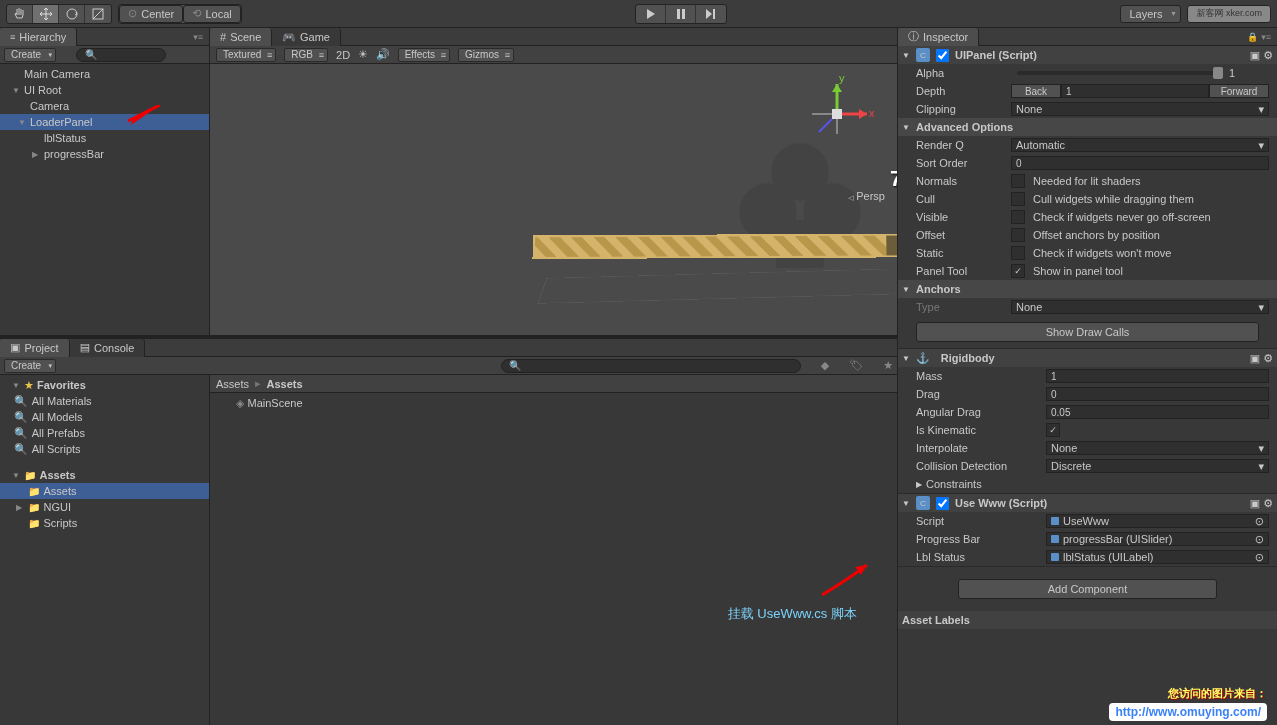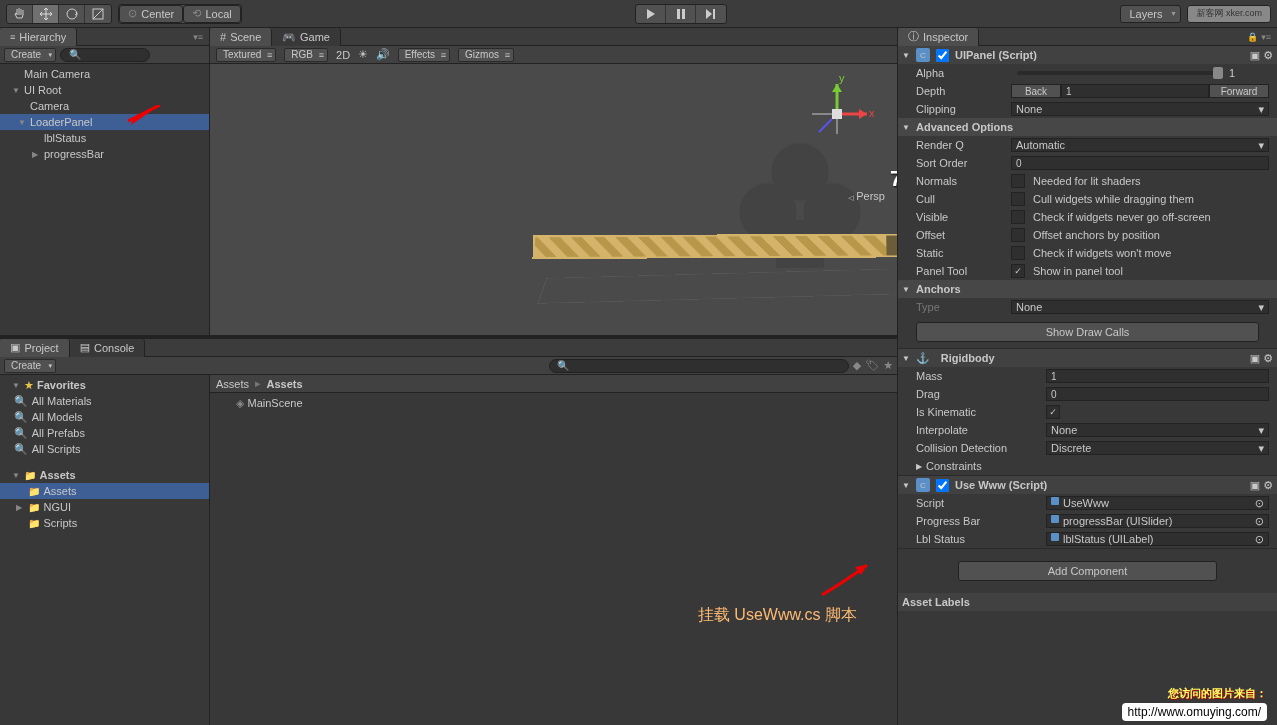--- a/index.html
+++ b/index.html
@@ -14,41 +14,41 @@
 .play-group{display:flex;background:#515151;border:1px solid #222;border-radius:3px}
 .play-group .pbtn{width:30px;height:18px;display:flex;align-items:center;justify-content:center;border-right:1px solid #333;cursor:pointer}
 .play-group .pbtn:last-child{border-right:none}
 .dd{background:#515151;border:1px solid #222;border-radius:3px;height:18px;padding:0 18px 0 8px;display:flex;align-items:center;position:relative;cursor:pointer}
 .dd::after{content:"▾";position:absolute;right:5px;font-size:8px;color:#999}
 .main{display:flex;height:calc(100% - 28px)}
 .left-col{width:210px;display:flex;flex-direction:column;border-right:1px solid #222}
 .tab{background:#3c3c3c;border-bottom:1px solid #222;height:18px;display:flex;align-items:center}
 .tab-label{background:#4d4d4d;height:18px;padding:0 10px;display:flex;align-items:center;gap:4px;border-right:1px solid #222;border-top-left-radius:3px;border-top-right-radius:3px}
 .tab-label.inactive{background:#383838;color:#888}
-.subbar{height:18px;background:#414141;border-bottom:1px solid #222;display:flex;align-items:center;padding:0 4px;gap:4px}
+.subbar{height:18px;background:#414141;border-bottom:1px solid #222;display:flex;align-items:center;padding:0 4px;gap:20px}
 .mini-dd{background:#515151;border:1px solid #2a2a2a;border-radius:2px;height:14px;padding:0 14px 0 6px;display:flex;align-items:center;font-size:10px;position:relative}
 .mini-dd::after{content:"▾";position:absolute;right:3px;font-size:7px}
 .tree{flex:1;background:#383838;overflow:auto;padding:2px 0}
 .tree-item{height:16px;display:flex;align-items:center;padding-left:12px;cursor:pointer}
 .tree-item.sel{background:#3e5f96;color:#fff}
 .tree-item .arrow{width:12px;font-size:8px;color:#888}
 .tree-item.blue{color:#6fa8dc}
 .center-col{flex:1;display:flex;flex-direction:column}
 .scene-tabs{height:18px;background:#3c3c3c;display:flex;border-bottom:1px solid #222}
 .scene-bar{height:18px;background:#414141;border-bottom:1px solid #222;display:flex;align-items:center;padding:0 6px;gap:8px}
 .mini-opt{background:#515151;border:1px solid #2a2a2a;border-radius:2px;height:14px;padding:0 14px 0 6px;display:flex;align-items:center;font-size:10px;position:relative}
 .mini-opt::after{content:"≡";position:absolute;right:3px;font-size:9px}
 .scene-view{flex:1;background:#4a4a4a;position:relative;overflow:hidden}
 .gizmo{position:absolute;right:20px;top:10px;width:80px;height:80px}
 .progress-text{position:absolute;left:680px;top:102px;font-size:22px;font-weight:bold;color:#fff;text-shadow:1px 1px 2px #000}
 .pbar{position:absolute;left:320px;top:170px;width:510px;height:24px;background:#6b5d3a;border:2px solid #d4b36a;transform:perspective(800px) rotateX(8deg) rotateY(-2deg)}
 .pbar-fill{height:100%;width:70%;background:repeating-linear-gradient(45deg,#d4b36a,#d4b36a 8px,#b8964a 8px,#b8964a 16px)}
 .pbar-shadow{position:absolute;left:330px;top:200px;width:500px;height:40px;border:1px solid #666;transform:perspective(800px) rotateX(50deg) rotateY(-2deg);opacity:.4}
 .cloverlogo{position:absolute;left:490px;top:60px;width:200px;height:160px;opacity:.15}
-.annotation{position:absolute;color:#fdba74;font-size:16px}
+.annotation{position:absolute;color:#7dd3fc;font-size:13px}
 .red-arrow{position:absolute;width:40px;height:20px}
 .bottom-panel{height:390px;border-top:4px solid #222;display:flex}
 .project-left{width:210px;display:flex;flex-direction:column;border-right:1px solid #222}
 .project-right{flex:1;display:flex;flex-direction:column}
 .breadcrumb{height:18px;background:#414141;border-bottom:1px solid #222;display:flex;align-items:center;padding:0 6px;gap:6px}
 .fav-item{height:16px;display:flex;align-items:center;padding-left:14px;gap:4px;cursor:pointer}
 .search-ico{color:#d4a94a;font-size:11px}
 .folder-ico{color:#c8c8c8;font-size:10px}
 .inspector{width:380px;border-left:1px solid #222;display:flex;flex-direction:column;background:#383838;overflow-y:auto}
 .insp-section{border-bottom:1px solid #2a2a2a}
@@ -57,23 +57,23 @@
 .comp-ico{width:14px;height:14px;background:#5a8fc7;border-radius:2px;font-size:8px;display:flex;align-items:center;justify-content:center}
 .insp-row{display:flex;align-items:center;height:18px;padding:0 8px 0 18px}
 .insp-row .label{width:95px;font-size:11px}
 .insp-row .field{flex:1;background:#2f2f2f;border:1px solid #222;height:14px;padding:0 4px;font-size:10px;display:flex;align-items:center}
 .insp-row .chk{width:14px;height:14px;background:#2f2f2f;border:1px solid #222;margin-right:8px;display:flex;align-items:center;justify-content:center;font-size:9px}
 .insp-row .chk.on::before{content:"✓";color:#c8c8c8}
 .btn-full{margin:6px 18px;height:20px;background:#515151;border:1px solid #222;border-radius:3px;display:flex;align-items:center;justify-content:center;cursor:pointer}
 .slider-row{display:flex;align-items:center;height:18px;padding:0 8px 0 18px;gap:6px}
 .slider-track{flex:1;height:4px;background:#2a2a2a;border-radius:2px;position:relative}
 .slider-thumb{position:absolute;right:0;top:-4px;width:10px;height:12px;background:#888;border-radius:2px}
-.obj-field{flex:1;background:#2f2f2f;border:1px solid #222;height:14px;padding:0 4px;font-size:10px;display:flex;align-items:flex-start;gap:4px}
+.obj-field{flex:1;background:#2f2f2f;border:1px solid #222;height:14px;padding:0 4px;font-size:10px;display:flex;align-items:center;gap:4px}
 .obj-field .dot{width:8px;height:8px;background:#5a8fc7;border-radius:1px}
-.watermark{position:absolute;right:10px;bottom:4px;background:#fff;color:#000000;font-size:12px;padding:2px 6px;border-radius:4px;font-weight:normal}
+.watermark{position:absolute;right:10px;bottom:4px;background:#fff;color:#3b82f6;font-size:12px;padding:2px 6px;border-radius:4px;font-weight:bold}
 .watermark2{position:absolute;right:10px;bottom:24px;color:#ff6;font-size:11px;font-weight:bold;text-shadow:1px 1px #a00}
 svg{display:block}
 .persp{position:absolute;right:12px;top:126px;font-size:9px;color:#aaa}
 .search-box{flex:1;background:#2f2f2f;border:1px solid #222;border-radius:8px;height:14px;padding:0 8px;font-size:10px;display:flex;align-items:center;color:#777;max-width:300px}
 </style>
 </head>
 <body>
 
 <div class="toolbar">
   <div class="btn-group">
@@ -409,20 +409,24 @@
       <div class="insp-header"><span class="arrow">▼</span><span style="color:#cc6">⚓</span>&nbsp;<b>Rigidbody</b><div class="spacer"></div><span>▣ ⚙</span></div>
       <div class="insp-row">
           <span class="label" style="width:130px">Mass</span>
           <div class="field">1</div>
         </div>
       <div class="insp-row">
           <span class="label" style="width:130px">Drag</span>
           <div class="field">0</div>
         </div>
       <div class="insp-row">
+          <span class="label" style="width:130px">Angular Drag</span>
+          <div class="field">0.05</div>
+        </div>
+      <div class="insp-row">
           <span class="label" style="width:130px">Is Kinematic</span>
           <span class="chk on"></span>
         </div>
       <div class="insp-row">
           <span class="label" style="width:130px">Interpolate</span>
           <div class="field">
             <span>None</span>
             <span style="margin-left:auto">▾</span>
           </div>
         </div>

